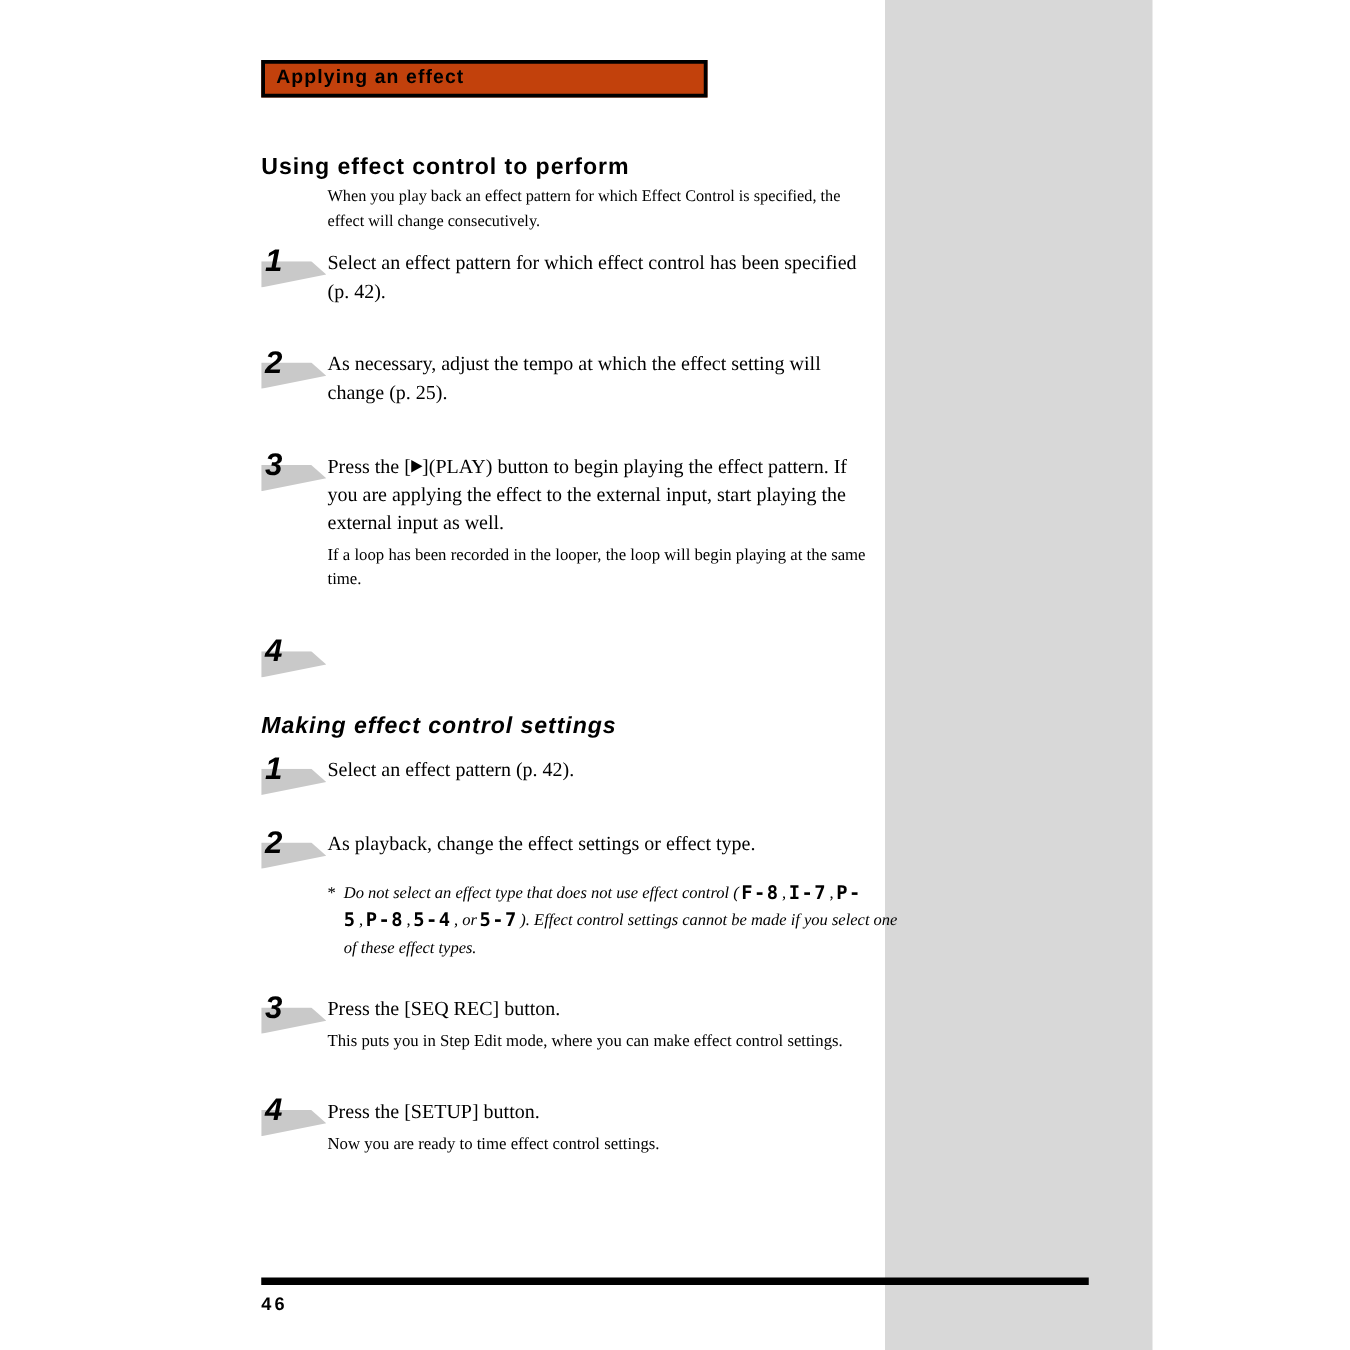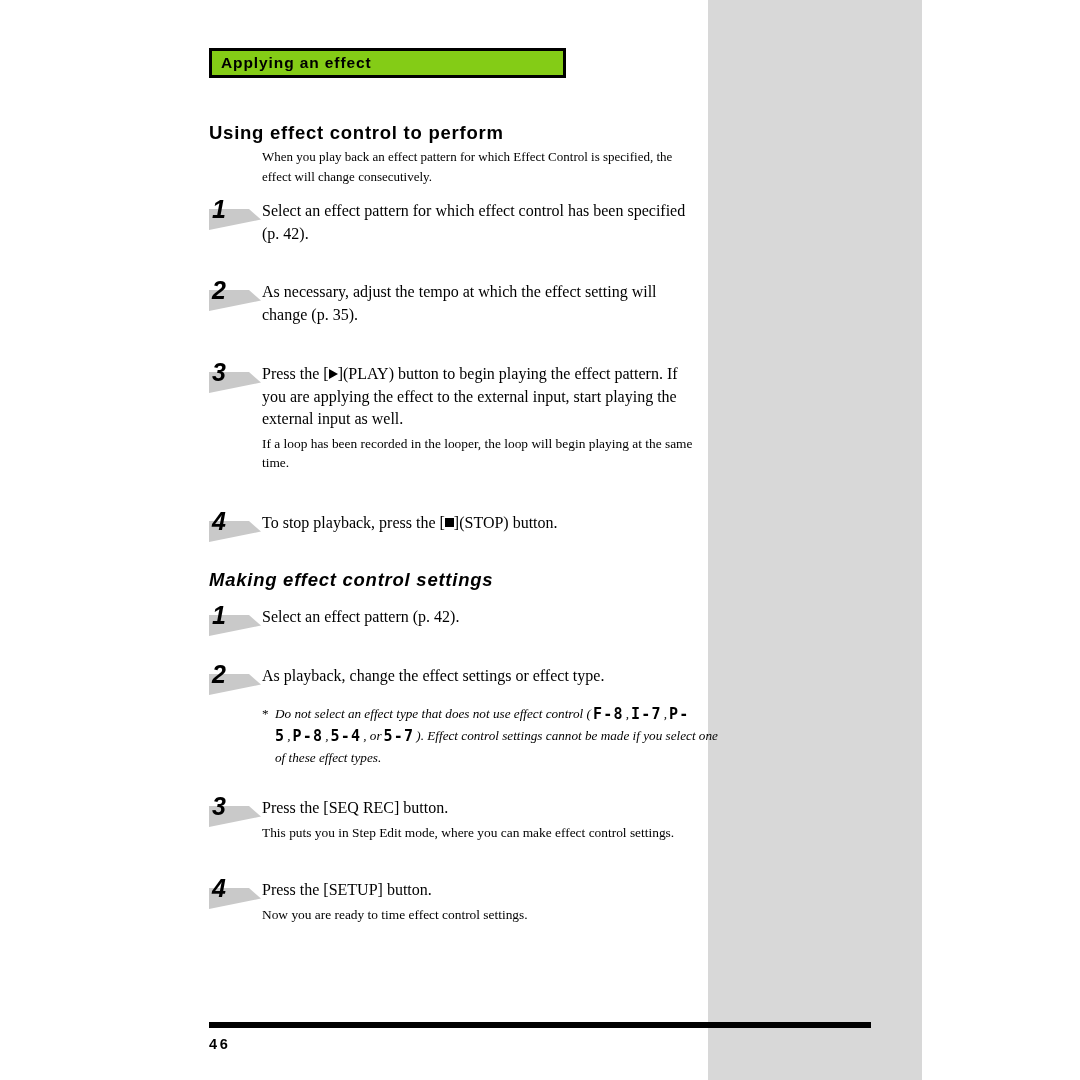--- a/index.html
+++ b/index.html
@@ -42,21 +42,21 @@
   }
 
   
   .chapter-box {
     position: absolute;
     left: 0;
     top: 48px;
     width: 357px;
     height: 30px;
     border: 3px solid #000000;
-    background: #84cc16;
+    background: #c2410c;
     box-sizing: border-box;
   }
   .chapter-box-label {
     position: absolute;
     left: 9px;
     top: 50%;
     transform: translateY(-52%);
     font-family: "Liberation Sans", "DejaVu Sans", sans-serif;
     font-weight: bold;
     font-size: 15.5px;
@@ -227,21 +227,21 @@
     </div>
 
     <div class="step" style="top:281px;">
       <div class="step-marker">
         <svg class="flag" viewBox="0 0 52 21">
           <polygon points="0,0 40,0 52,10.5 0,21" fill="#c9c9c9"></polygon>
         </svg>
         <span class="numeral">2</span>
       </div>
       <div class="step-body">
-        <div class="step-main">As necessary, adjust the tempo at which the effect setting will change (p. 35).</div>
+        <div class="step-main">As necessary, adjust the tempo at which the effect setting will change (p. 25).</div>
       </div>
     </div>
 
     <div class="step" style="top:363px;">
       <div class="step-marker">
         <svg class="flag" viewBox="0 0 52 21">
           <polygon points="0,0 40,0 52,10.5 0,21" fill="#c9c9c9"></polygon>
         </svg>
         <span class="numeral">3</span>
       </div>
@@ -250,23 +250,20 @@
         <div class="step-note">If a loop has been recorded in the looper, the loop will begin playing at the same time.</div>
       </div>
     </div>
 
     <div class="step" style="top:512px;">
       <div class="step-marker">
         <svg class="flag" viewBox="0 0 52 21">
           <polygon points="0,0 40,0 52,10.5 0,21" fill="#c9c9c9"></polygon>
         </svg>
         <span class="numeral">4</span>
-      </div>
-      <div class="step-body">
-        <div class="step-main"><span>To stop playback, press the [</span><span class="glyph glyph-stop"></span><span>](STOP) button.</span></div>
       </div>
     </div>
 
     <div class="section-heading" id="heading-making">Making effect control settings</div>
 
     <div class="step" style="top:606px;">
       <div class="step-marker">
         <svg class="flag" viewBox="0 0 52 21">
           <polygon points="0,0 40,0 52,10.5 0,21" fill="#c9c9c9"></polygon>
         </svg>

